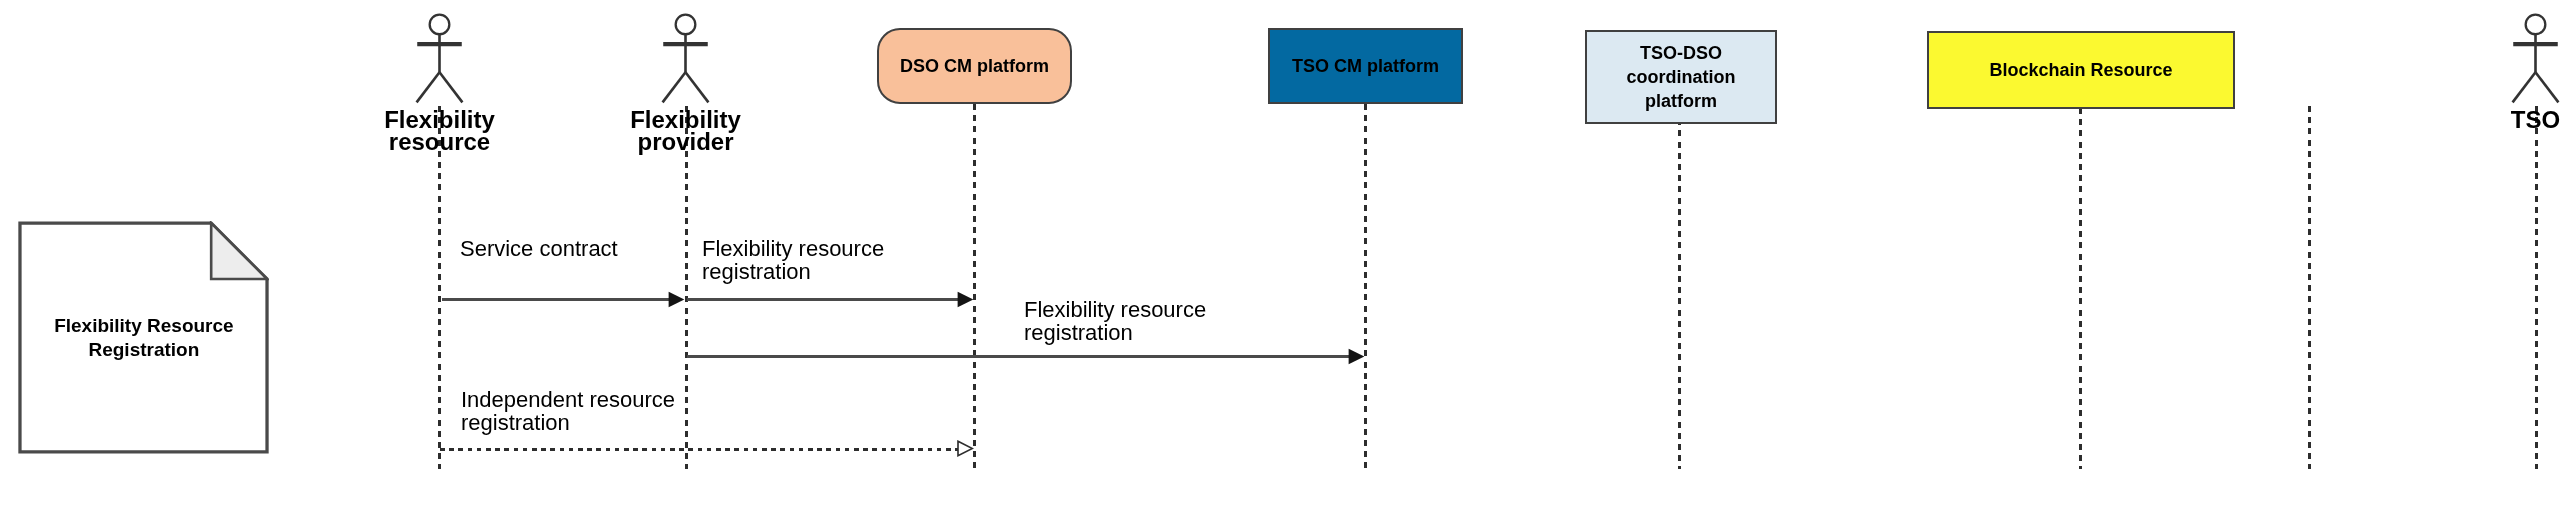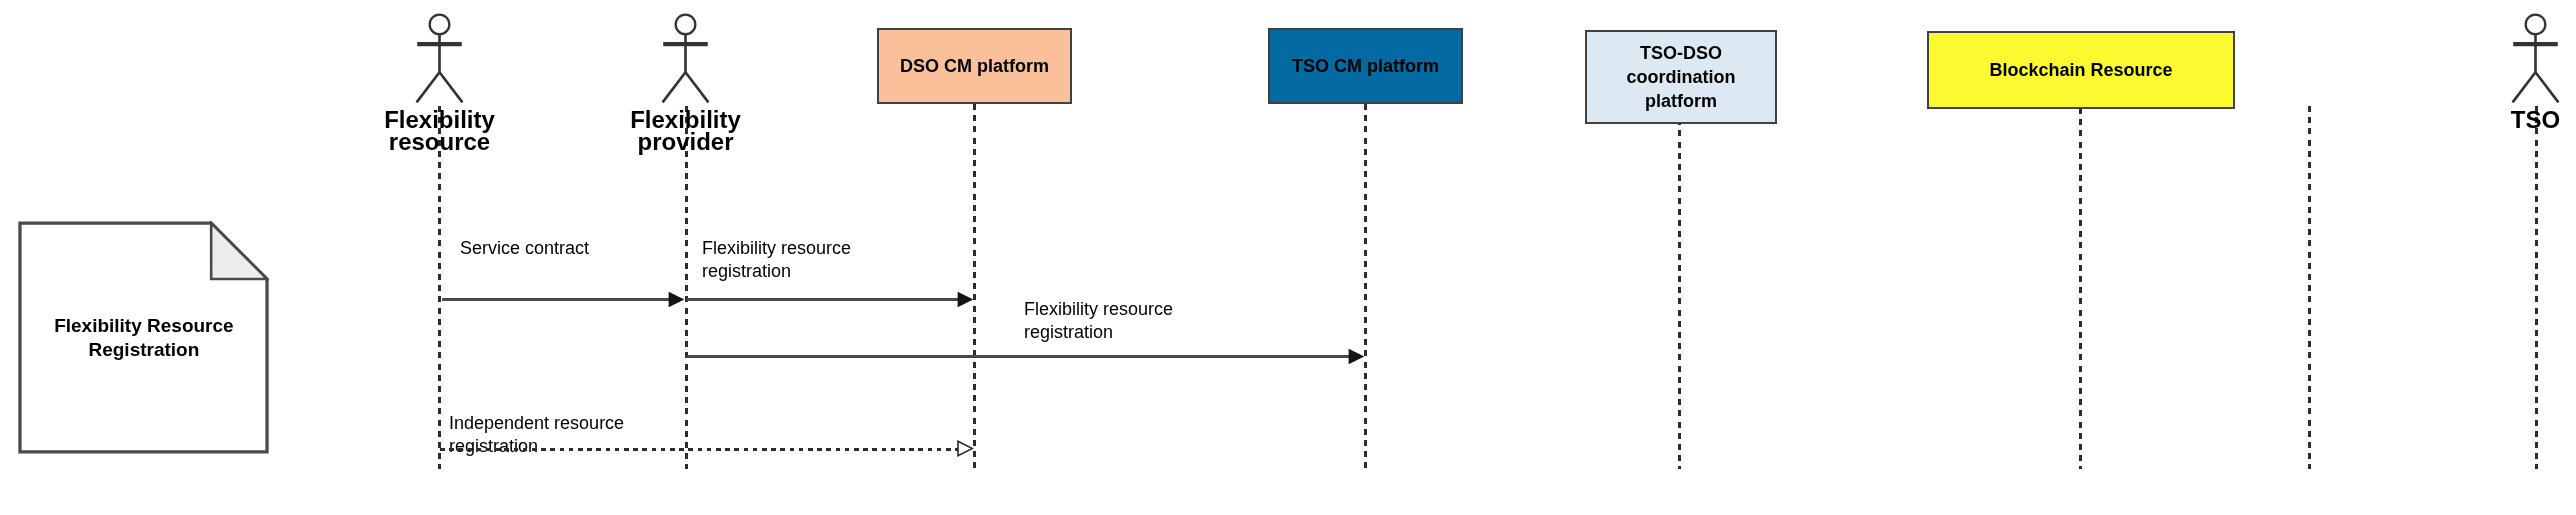--- a/index.html
+++ b/index.html
@@ -52,49 +52,49 @@
     display: flex;
     align-items: center;
     justify-content: center;
     text-align: center;
     font-size: 18px;
     font-weight: bold;
     line-height: 24px;
     white-space: pre-line;
     z-index: 2;
   }
-  #pbox-2 { left: 877px; top: 28px; width: 195px; height: 76px; background: #f9c09a; }
+  #pbox-2 { left: 877px; top: 28px; width: 195px; height: 76px; background: #f9c09a; border-radius: 23px; }
   #pbox-3 { left: 1268px; top: 28px; width: 195px; height: 76px; background: #0369a1; }
   #pbox-4 { left: 1585px; top: 30px; width: 192px; height: 94px; background: #dce9f2; }
   #pbox-5 { left: 1927px; top: 31px; width: 308px; height: 78px; background: #fbf930; }
 
   
   .note { position: absolute; left: 18.4px; top: 221px; width: 251px; height: 233px; z-index: 2; }
   .note-label {
     position: absolute;
     left: 0; right: 0; top: 93px;
     text-align: center;
     font-size: 19px;
     font-weight: bold;
     line-height: 24px;
     white-space: pre-line;
   }
 
   
   .msg-label {
     position: absolute;
-    font-size: 18px;
+    font-size: 22px;
     line-height: 23px;
     white-space: pre-line;
     z-index: 3;
   }
   #msg-label-0 { left: 460px;  top: 237px; }
   #msg-label-1 { left: 702px; top: 237px; }
   #msg-label-2 { left: 1024px; top: 298px; }
-  #msg-label-3 { left: 449px;  top: 388px; margin-top: 24px; }
+  #msg-label-3 { left: 461px;  top: 388px; }
 
   .arrow { position: absolute; height: 17px; z-index: 3; }
   .arrow .shaft {
     position: absolute;
     left: 0; right: 14.5px; top: 7.2px;
     height: 3.3px;
     background: #4a4a4a;
   }
   .arrow .shaft.dashed {
     top: 8px;

